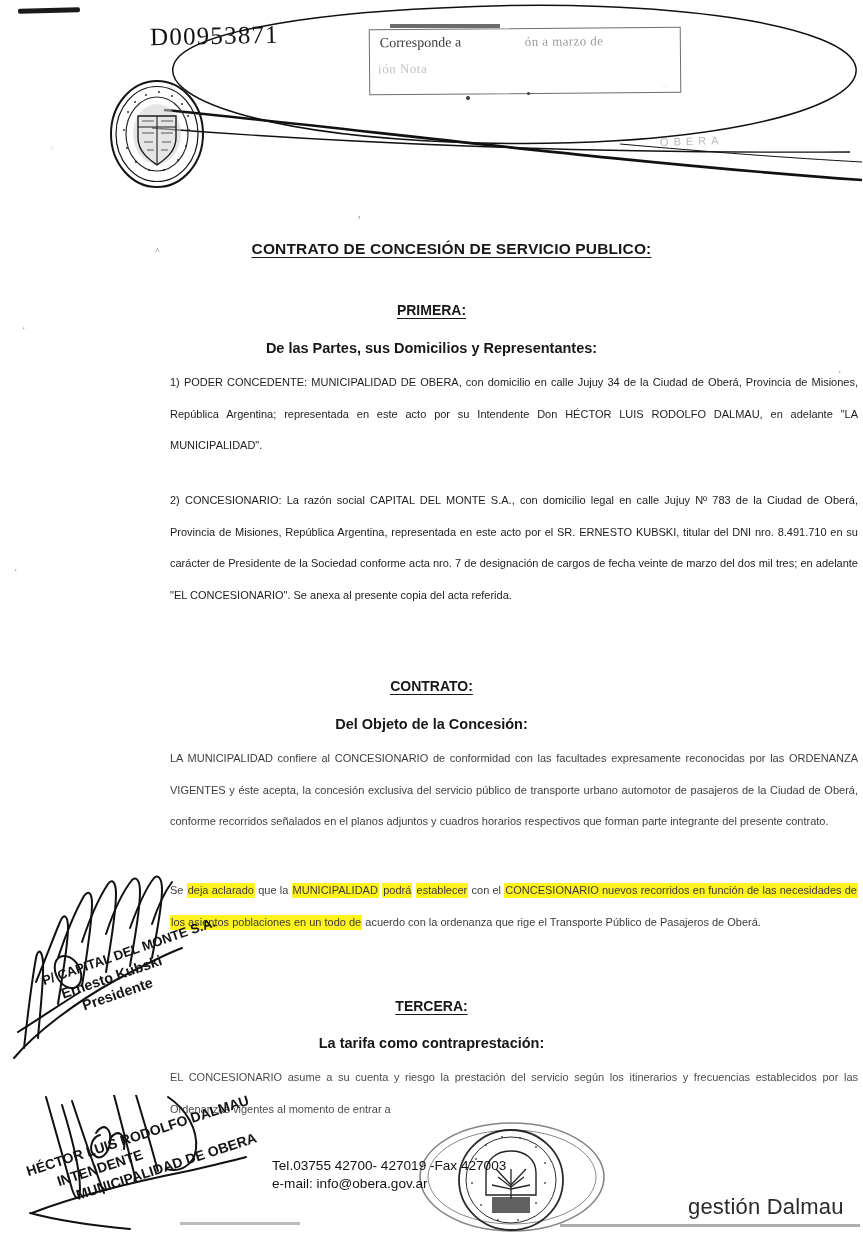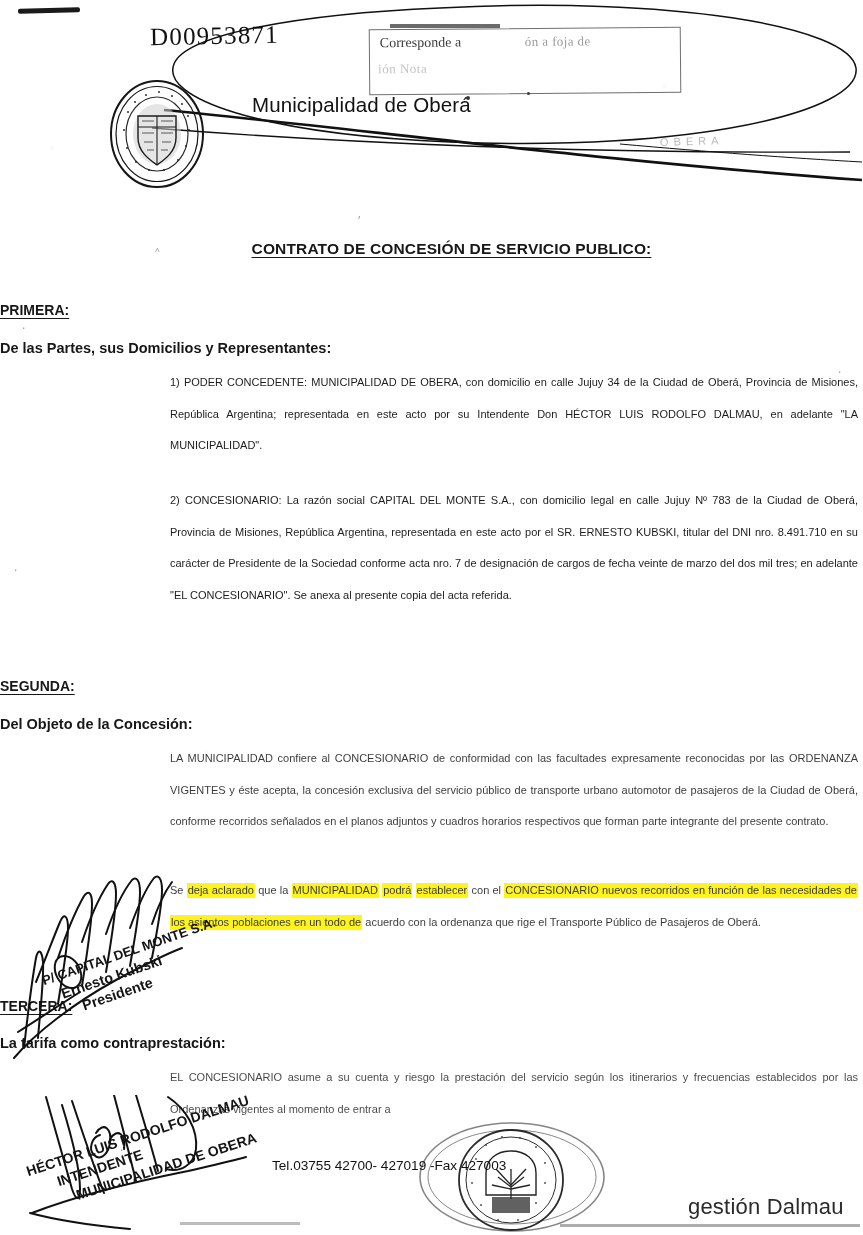--- a/index.html
+++ b/index.html
@@ -87,21 +87,21 @@
   }
   .ctr-title{
     position:absolute; left:0; right:0; top:240px;
     text-align:center; font-size:15.5px; font-weight:bold;
     letter-spacing:.15px;
   }
   .ctr-title span{ text-decoration:underline; text-underline-offset:3px;margin-left:40px; }
 
   .h-center{
     position:absolute; left:0; right:0;
-    font-weight:bold;
+    text-align:center; font-weight:bold;
   }
   .h-clause{ font-size:14px; }
   .h-clause span{ text-decoration:underline; text-underline-offset:3px;}
   .h-sub{ font-size:14.5px; }
 
   .para{
     position:absolute; left:170px; width:688px;
     font-size:11px; line-height:31.5px;
     text-align:justify; text-justify:inter-word;
     color:#1d1d1d;
@@ -218,26 +218,25 @@
       <circle cx="78" cy="68" r="1.1"></circle>
         <circle cx="70" cy="82" r="1.1"></circle>
       <circle cx="56" cy="92" r="1.1"></circle>
         <circle cx="41" cy="92" r="1.1"></circle>
       <circle cx="28" cy="84" r="1.1"></circle>
         <circle cx="19" cy="70" r="1.1"></circle>
       <circle cx="16" cy="52" r="1.1"></circle>
     </g>
   </svg>
 
-  <div class="letterhead-name">Municipalidad de Oberá</div>
 
   <div class="stamp-top-smudge"></div>
   <div class="nota-stamp">
     <div class="st-line nota-l1">Corresponde a</div>
-    <div class="st-line nota-l1b">ón a foja de</div>
+    <div class="st-line nota-l1b">ón a marzo de</div>
     <div class="st-line nota-l2">ión Nota</div>
   </div>
   <div class="nota-hand">D00953871</div>
   <div class="stamp-dot" style="left:466px;top:96px;width:4px;height:4px;"></div>
   <div class="stamp-dot" style="left:527px;top:92px;width:3px;height:3px;"></div>
 
   <div class="doc">
 
     <div class="ctr-title">
       <span>CONTRATO DE CONCESIÓN DE SERVICIO PUBLICO:</span>
@@ -246,21 +245,21 @@
     <div class="h-center h-clause" style="top:302px;">
       <span>PRIMERA:</span>
     </div>
     <div class="h-center h-sub" style="top:340px;">De las Partes, sus Domicilios y Representantes:</div>
 
     <div class="para" style="top:367px;">1) PODER CONCEDENTE: MUNICIPALIDAD DE OBERA, con domicilio en calle Jujuy 34 de la Ciudad de Oberá, Provincia de Misiones, República Argentina; representada en este acto por su Intendente Don HÉCTOR LUIS RODOLFO DALMAU, en adelante "LA MUNICIPALIDAD".</div>
 
     <div class="para" style="top:485px;">2) CONCESIONARIO: La razón social CAPITAL DEL MONTE S.A., con domicilio legal en calle Jujuy Nº 783 de la Ciudad de Oberá, Provincia de Misiones, República Argentina, representada en este acto por el SR. ERNESTO KUBSKI, titular del DNI nro. 8.491.710 en su carácter de Presidente de la Sociedad conforme acta nro. 7 de designación de cargos de fecha veinte de marzo del dos mil tres; en adelante "EL CONCESIONARIO". Se anexa al presente copia del acta referida.</div>
 
     <div class="h-center h-clause" style="top:678px;">
-      <span>SEGUNDA:</span>
+      <span>CONTRATO:</span>
     </div>
     <div class="h-center h-sub" style="top:716px;">Del Objeto de la Concesión:</div>
 
     <div class="para washed" style="top:743px;">LA MUNICIPALIDAD confiere al CONCESIONARIO de conformidad con las facultades expresamente reconocidas por las ORDENANZA VIGENTES y éste acepta, la concesión exclusiva del servicio público de transporte urbano automotor de pasajeros de la Ciudad de Oberá, conforme recorridos señalados en el planos adjuntos y cuadros horarios respectivos que forman parte integrante del presente contrato.</div>
 
     <div class="para washed" style="top:875px;" id="hl-para"><span>Se </span><mark class="hl">deja aclarado</mark><span> que la </span><mark class="hl">MUNICIPALIDAD</mark><span> </span><mark class="hl">podrá</mark><span> </span><mark class="hl">establecer</mark><span> con el </span><mark class="hl">CONCESIONARIO nuevos recorridos en función de las necesidades de los asientos poblaciones en un todo de</mark><span> acuerdo con la ordenanza que rige el Transporte Público de Pasajeros de Oberá.</span></div>
 
     <div class="h-center h-clause" style="top:998px;">
       <span>TERCERA:</span>
     </div>
@@ -342,20 +341,21 @@
         <circle cx="84" cy="78" r="1"></circle>
       <circle cx="66" cy="95" r="1"></circle>
         <circle cx="46" cy="95" r="1"></circle>
       <circle cx="29" cy="80" r="1"></circle>
         <circle cx="20" cy="58" r="1"></circle>
     </g>
   </svg>
 
   <div class="footer-addr">
     <div>Tel.03755 42700- 427019 -Fax 427003</div>
+    <div>e-mail: info@obera.gov.ar</div>
   </div>
 
   <div class="gestion-rule"></div>
   <div class="gestion-rule2"></div>
   <div class="gestion">gestión Dalmau</div>
 
   <div class="stray-marks">
     <span class="tick" style="left:155px;top:236px;">‸</span>
     <span class="tick" style="left:358px;top:214px;">′</span>
     <span class="tick" style="left:22px;top:318px;">.</span>

